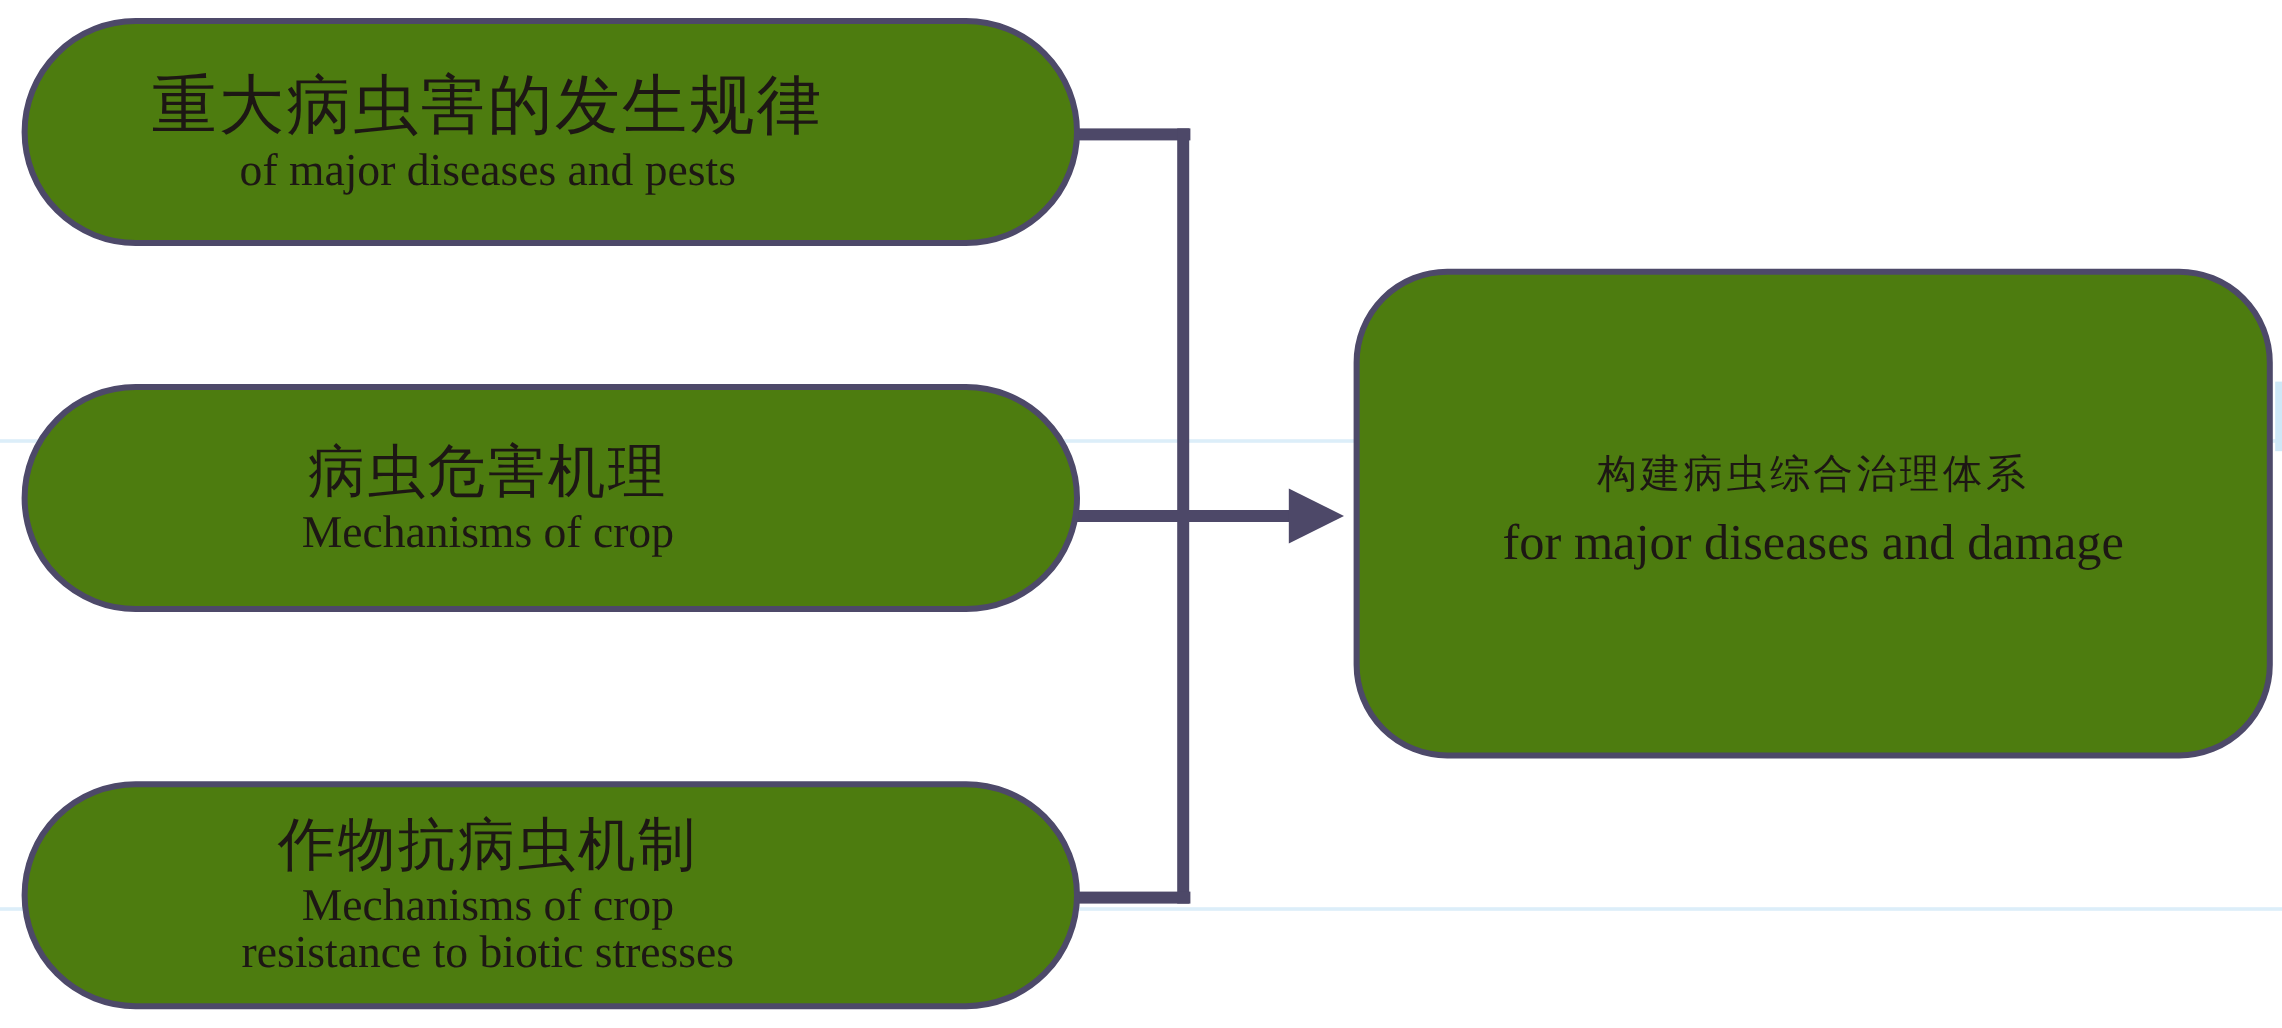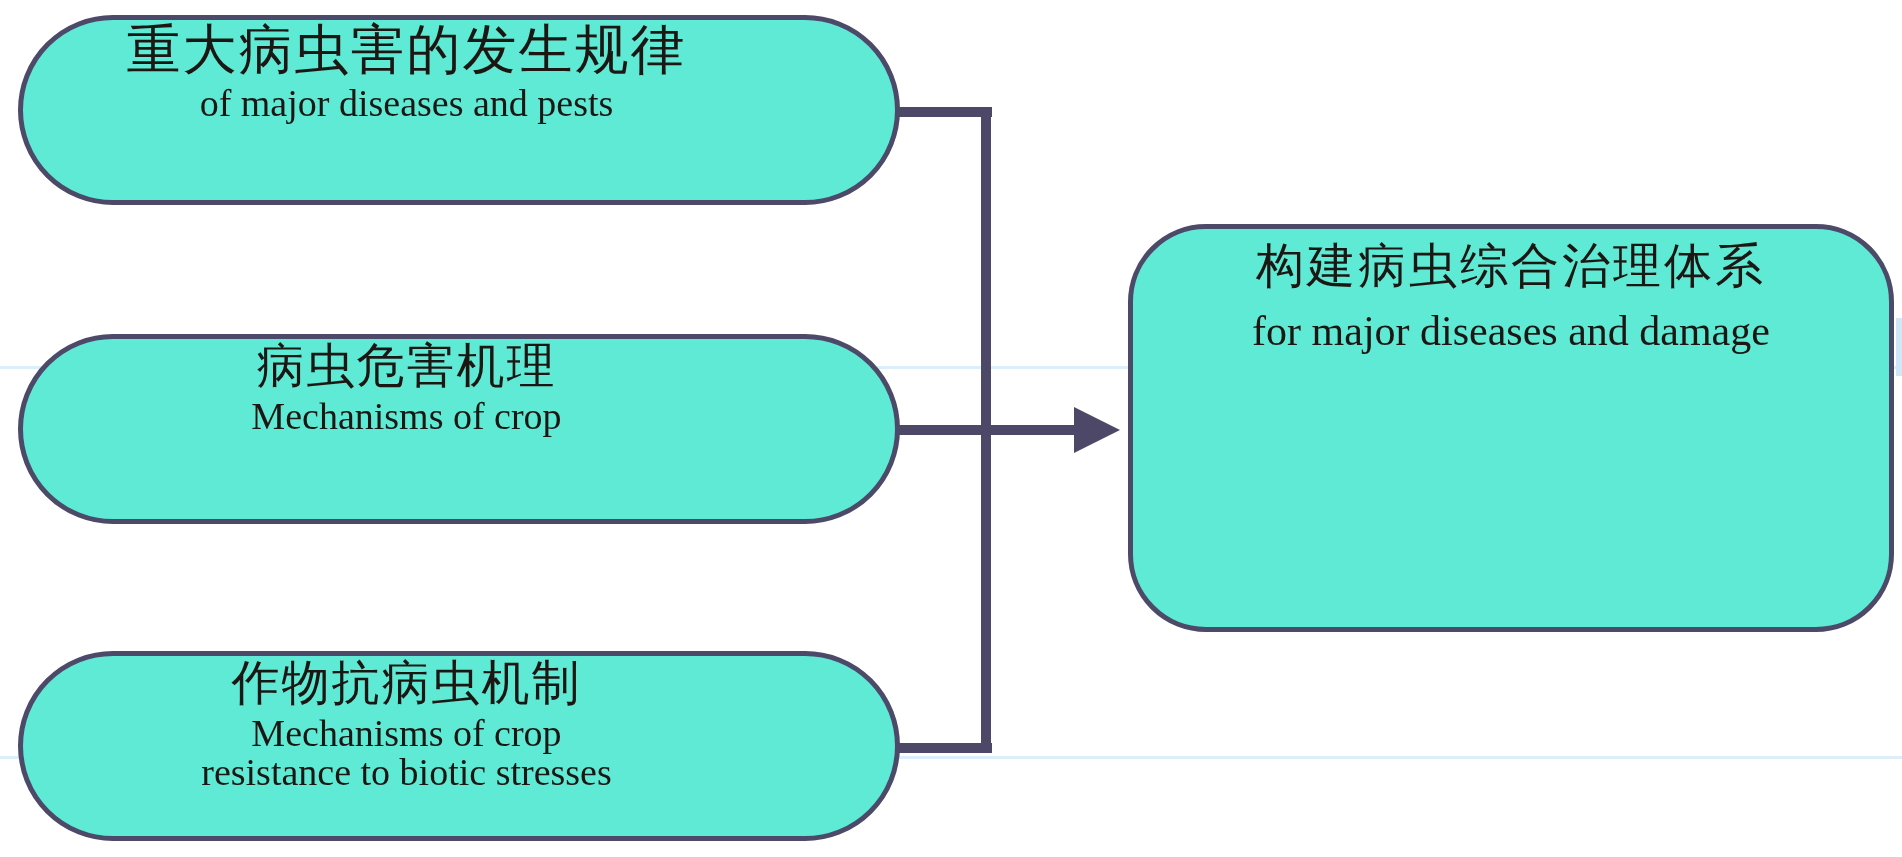--- a/index.html
+++ b/index.html
@@ -35,60 +35,61 @@
     top: 318px;
     width: 6px;
     height: 58px;
     background: #cfe8f7;
     z-index: 0;
   }
 
   
   .box {
     position: absolute;
-    background: #5eead4;
+    background: #4d7c0f;
     border: 5px solid #4d4969;
     box-sizing: border-box;
     display: flex;
     flex-direction: column;
+    justify-content: center;
     align-items: center;
     text-align: center;
     color: #1d1714;
     z-index: 2;
   }
   .left-box {
     left: 18px;
     width: 882px;
     height: 190px;
     border-radius: 95px;
     padding-right: 165px;
     padding-left: 60px;
   }
   .left-box.pos1 { top: 15px; }
-  .left-box.pos2 { top: 334px; }
+  .left-box.pos2 { top: 320px; }
   .left-box.pos3 { top: 651px; }
   .result-box {
     left: 1128px;
     top: 224px;
     width: 766px;
     height: 408px;
     border-radius: 78px;
     padding: 10px 30px;
   }
 
   .cn-title {
     font-size: 48px;
     line-height: 1.12;
     letter-spacing: 2px;
     white-space: nowrap;
     margin-bottom: 4px;
   }
   .pos1 .cn-title { font-size: 54px; }
   .result-box .cn-title {
-    font-size: 48px;
+    font-size: 33px;
     letter-spacing: 3px;
     margin-bottom: 14px;
   }
   .en-line {
     font-size: 38px;
     line-height: 1.02;
     white-space: nowrap;
   }
   .result-box .en-line {
     font-size: 42px;

